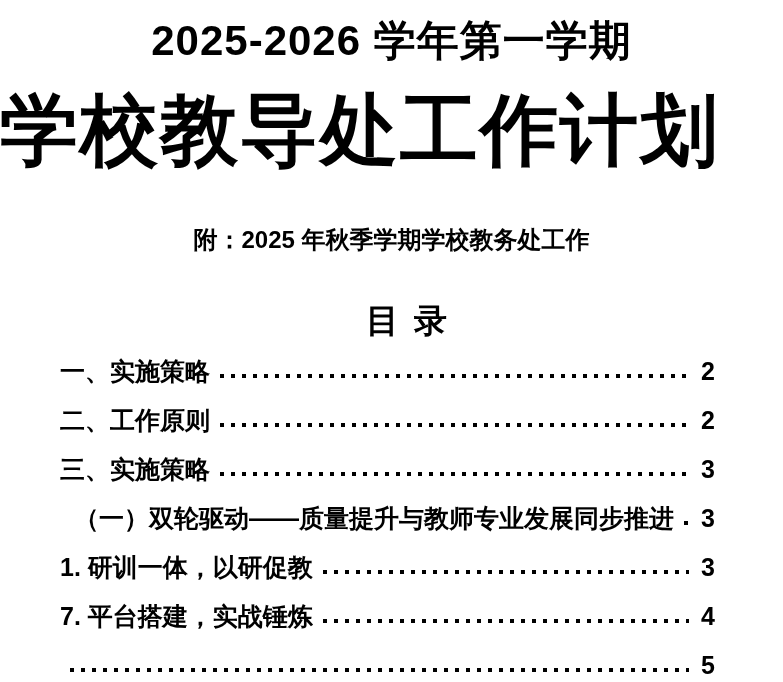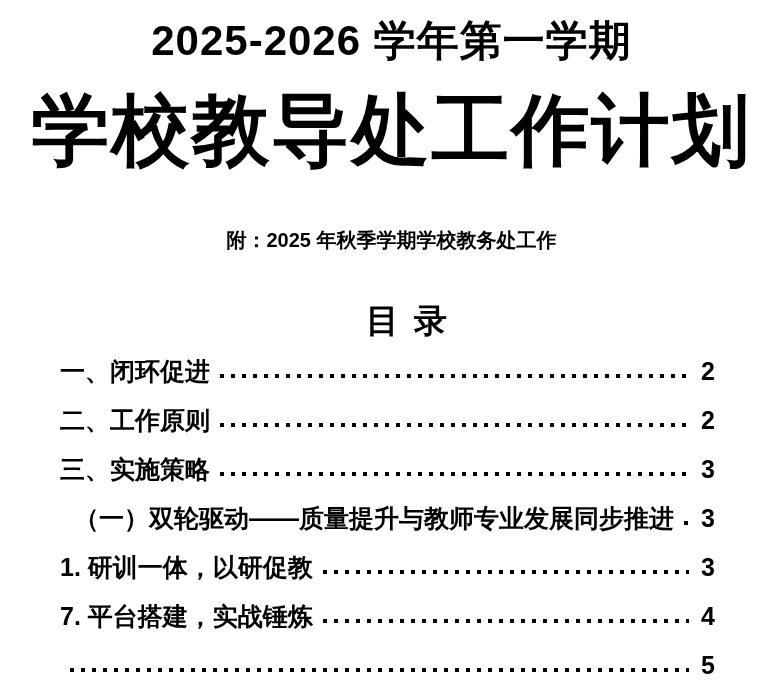--- a/index.html
+++ b/index.html
@@ -22,27 +22,27 @@
     font-size: 42px;
     line-height: 50px;
     text-align: center;
     letter-spacing: 1px;
     white-space: nowrap;
   }
   .title-line2 {
     margin: 22px 0 0 0;
     font-size: 78px;
     line-height: 84px;
-    text-align: center;
+    text-align: left;
     letter-spacing: 2px;
     white-space: nowrap;
   }
   .subtitle {
     margin: 53px 0 0 0;
-    font-size: 20px;
+    font-size: 24px;
     line-height: 30px;
     text-align: center;
     white-space: nowrap;
   }
   .toc-heading {
     margin: 46px 0 0 0;
     font-size: 33px;
     line-height: 40px;
     text-align: center;
     word-spacing: 6px;
@@ -94,21 +94,21 @@
   <div class="title-line1">2025-2026 学年第一学期</div>
 
   <div class="title-line2">学校教导处工作计划</div>
 
   <div class="subtitle">附：2025 年秋季学期学校教务处工作</div>
 
   <div class="toc-heading">目 录</div>
 
   <div class="toc">
       <div class="toc-row">
-      <span class="toc-label">一、闭环促进</span>
+      <span class="toc-label">一、实施策略</span>
       <span class="toc-leader"></span>
       <span class="toc-page">2</span>
     </div>
       <div class="toc-row">
       <span class="toc-label">二、工作原则</span>
       <span class="toc-leader"></span>
       <span class="toc-page">2</span>
     </div>
       <div class="toc-row">
       <span class="toc-label">三、实施策略</span>

